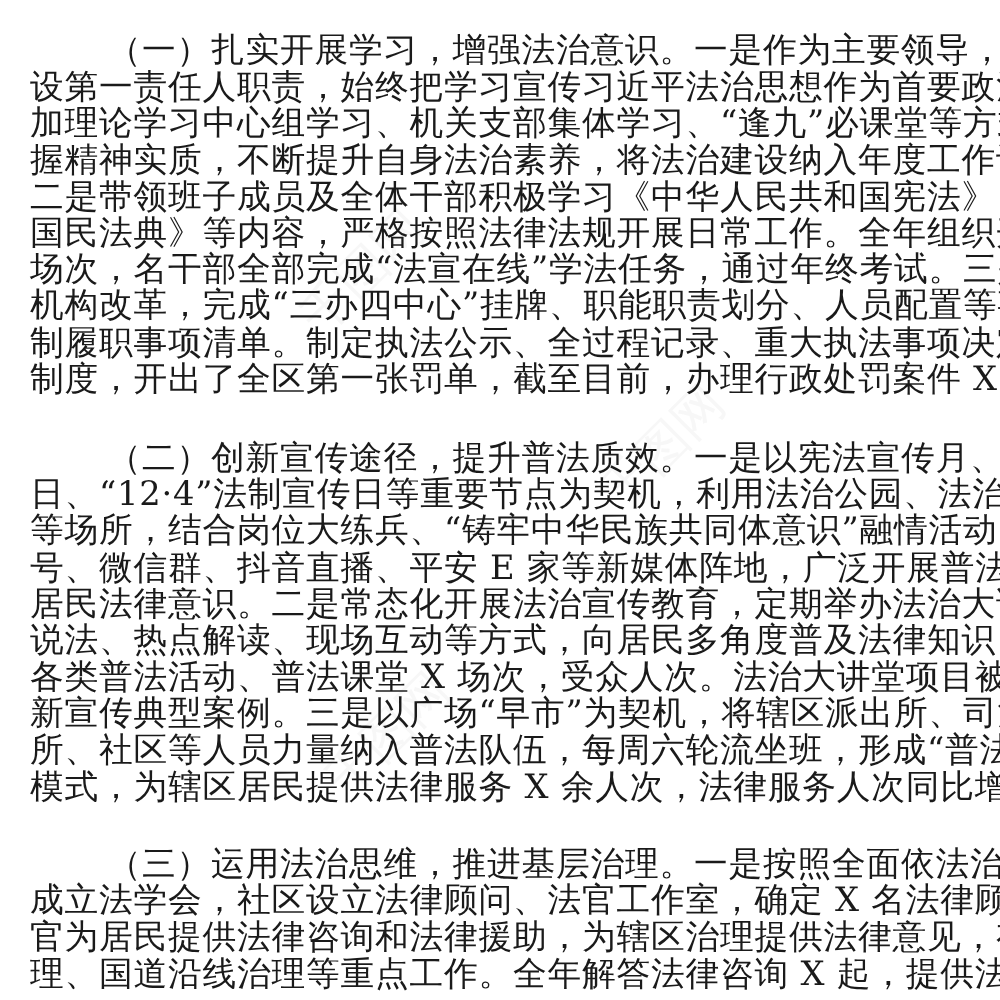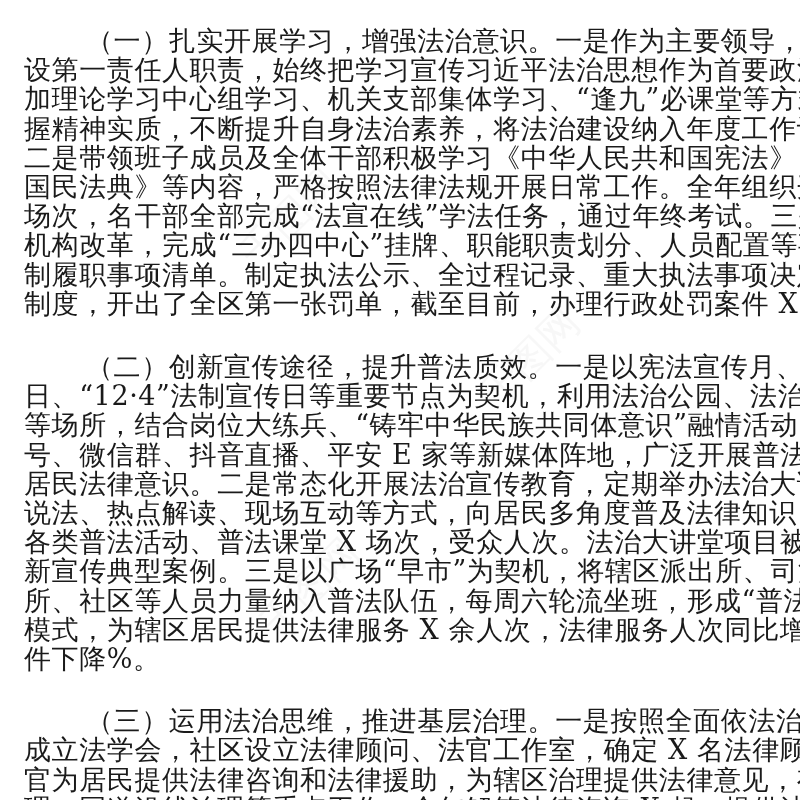--- a/index.html
+++ b/index.html
@@ -85,21 +85,20 @@
     <span class="line first">（二）创新宣传途径，提升普法质效。一是以宪法宣传月、“6·26”国际禁毒</span>
     <span class="line">日、“12·4”法制宣传日等重要节点为契机，利用法治公园、法治广场、法制长廊</span>
     <span class="line">等场所，结合岗位大练兵、“铸牢中华民族共同体意识”融情活动，用好微信公众</span>
     <span class="line">号、微信群、抖音直播、平安 E 家等新媒体阵地，广泛开展普法宣传活动，提高</span>
     <span class="line">居民法律意识。二是常态化开展法治宣传教育，定期举办法治大讲堂，通过以案</span>
     <span class="line">说法、热点解读、现场互动等方式，向居民多角度普及法律知识，全年组织开展</span>
     <span class="line">各类普法活动、普法课堂 X 场次，受众人次。法治大讲堂项目被评为市级普法创</span>
     <span class="line">新宣传典型案例。三是以广场“早市”为契机，将辖区派出所、司法所、律师事务</span>
     <span class="line">所、社区等人员力量纳入普法队伍，每周六轮流坐班，形成“普法+调解”联调新</span>
     <span class="line">模式，为辖区居民提供法律服务 X 余人次，法律服务人次同比增长×倍、信访案</span>
-    <span class="line last">件下降%。</span>
   </div>
 
   <div class="gap2"></div>
 
   <div class="para">
     <span class="line first">（三）运用法治思维，推进基层治理。一是按照全面依法治区委员会要求，</span>
     <span class="line">成立法学会，社区设立法律顾问、法官工作室，确定 X 名法律顾问、X 名兼职法</span>
     <span class="line">官为居民提供法律咨询和法律援助，为辖区治理提供法律意见，有效推进物业管</span>
     <span class="line">理、国道沿线治理等重点工作。全年解答法律咨询 X 起，提供法律服务 X 人次。</span>
 

